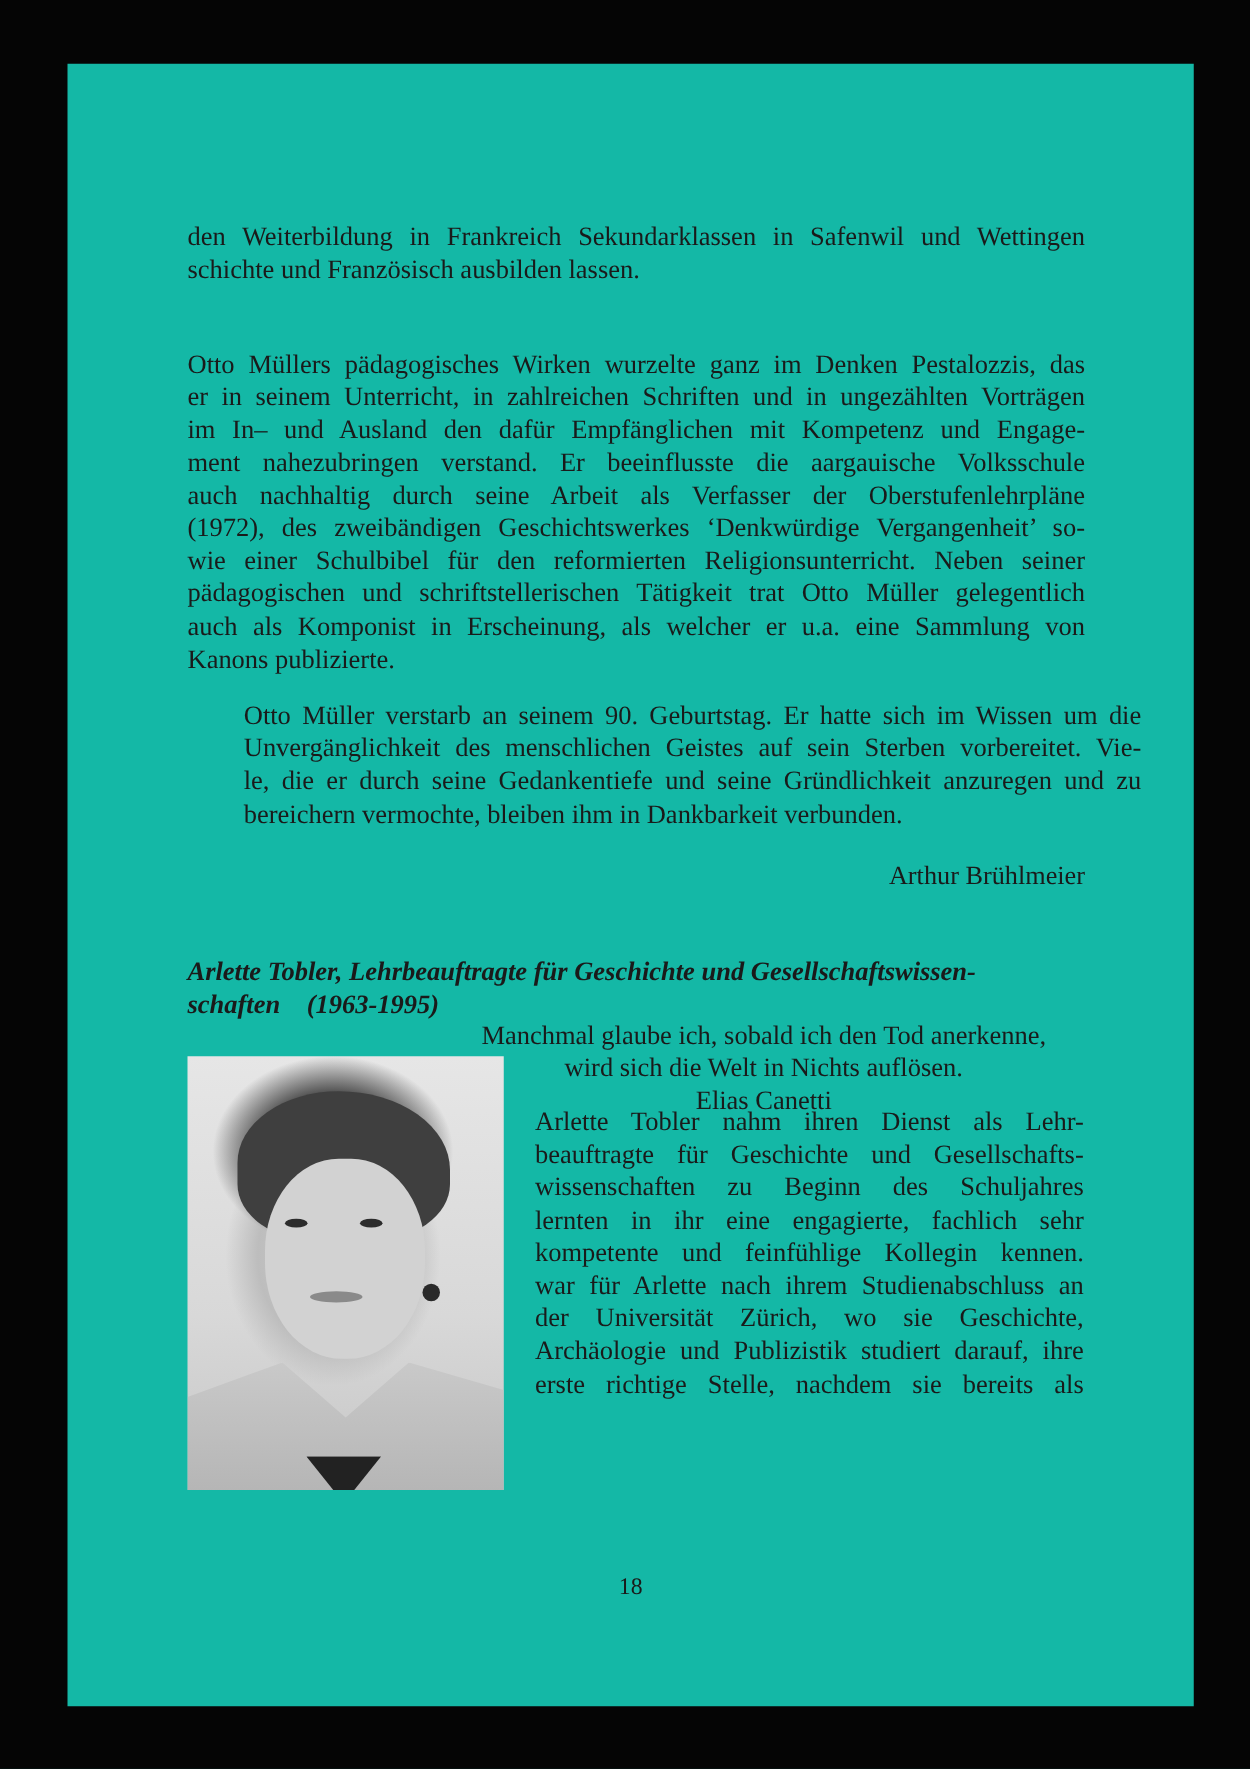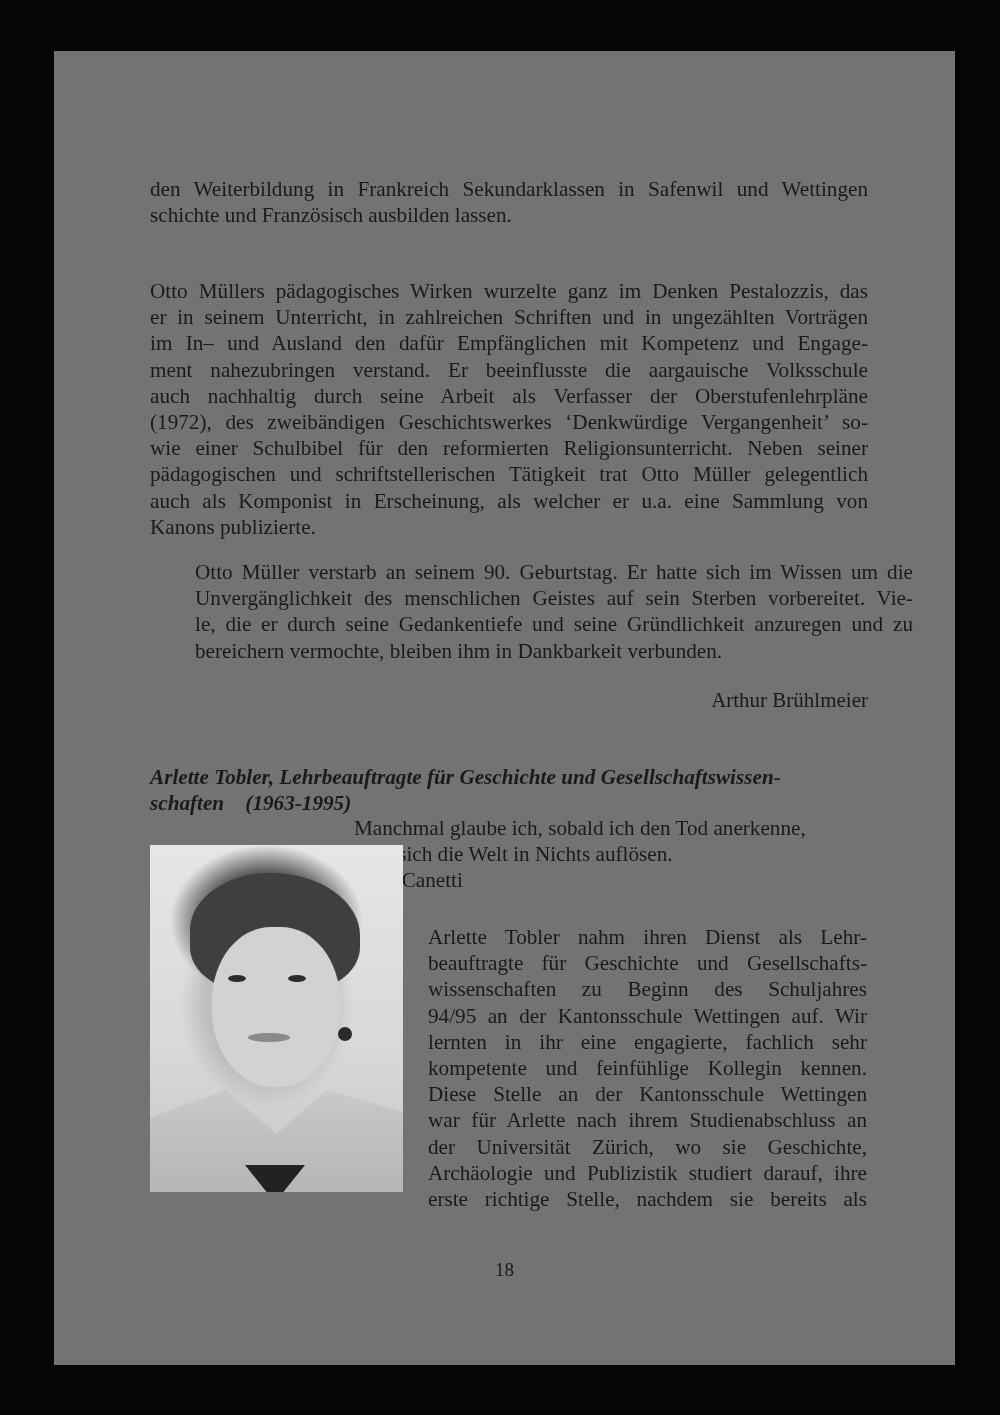--- a/index.html
+++ b/index.html
@@ -14,21 +14,21 @@
       overflow: hidden;
       font-family: "Liberation Serif", "DejaVu Serif", serif;
       color: #1a1a1a;
     }
     .page {
       position: absolute;
       left: 54px;
       top: 51px;
       width: 901px;
       height: 1314px;
-      background: #737373;
+      background: #14b8a6;
     }
     .text {
       position: absolute;
       font-size: 21.2px;
       line-height: 26.2px;
       text-align: justify;
     }
     .line {
       display: block;
       white-space: nowrap;
@@ -68,21 +68,21 @@
     .heading .l2 {
       white-space: pre;
     }
     .quote {
       position: absolute;
       left: 300px;
       width: 514px;
       top: 764px;
       font-size: 21.2px;
       line-height: 26.2px;
-      text-align: left;
+      text-align: center;
     }
     .photo {
       position: absolute;
       left: 96px;
       top: 794px;
       width: 253px;
       height: 347px;
       background:
         radial-gradient(ellipse 38% 22% at 46% 22%, #3c3c3c 0%, #4a4a4a 60%, rgba(80,80,80,0) 100%),
         radial-gradient(ellipse 34% 30% at 46% 46%, #cfcfcf 0%, #bdbdbd 70%, rgba(180,180,180,0) 100%),
@@ -149,21 +149,21 @@
       left: 95px;
       top: 320px;
       width: 60px;
       height: 30px;
       background: #222;
       clip-path: polygon(0 0, 100% 0, 60% 100%, 40% 100%);
     }
     .col-right {
       left: 374px;
       width: 439px;
-      top: 873px;
+      top: 833px;
     }
     .page-number {
       position: absolute;
       left: 0;
       width: 901px;
       top: 1207px;
       text-align: center;
       font-size: 19px;
       line-height: 24px;
     }
@@ -219,24 +219,22 @@
     <div class="mouth"></div>
     <div class="earring"></div>
     <div class="shirt"></div>
     <div class="collar"></div>
   </div>
 
   <div class="text col-right">
     <span class="line">Arlette Tobler nahm ihren Dienst als Lehr-</span>
     <span class="line">beauftragte für Geschichte und Gesellschafts-</span>
     <span class="line">wissenschaften zu Beginn des Schuljahres</span>
-    <span class="line">94/95 an der Kantonsschule Wettingen auf. Wir</span>
     <span class="line">lernten in ihr eine engagierte, fachlich sehr</span>
     <span class="line">kompetente und feinfühlige Kollegin kennen.</span>
-    <span class="line">Diese Stelle an der Kantonsschule Wettingen</span>
     <span class="line">war für Arlette nach ihrem Studienabschluss an</span>
     <span class="line">der Universität Zürich, wo sie Geschichte,</span>
     <span class="line">Archäologie und Publizistik studiert darauf, ihre</span>
     <span class="line">erste richtige Stelle, nachdem sie bereits als</span>
   </div>
 
   <div class="page-number">18</div>
 </div>
 
 </body></html>

